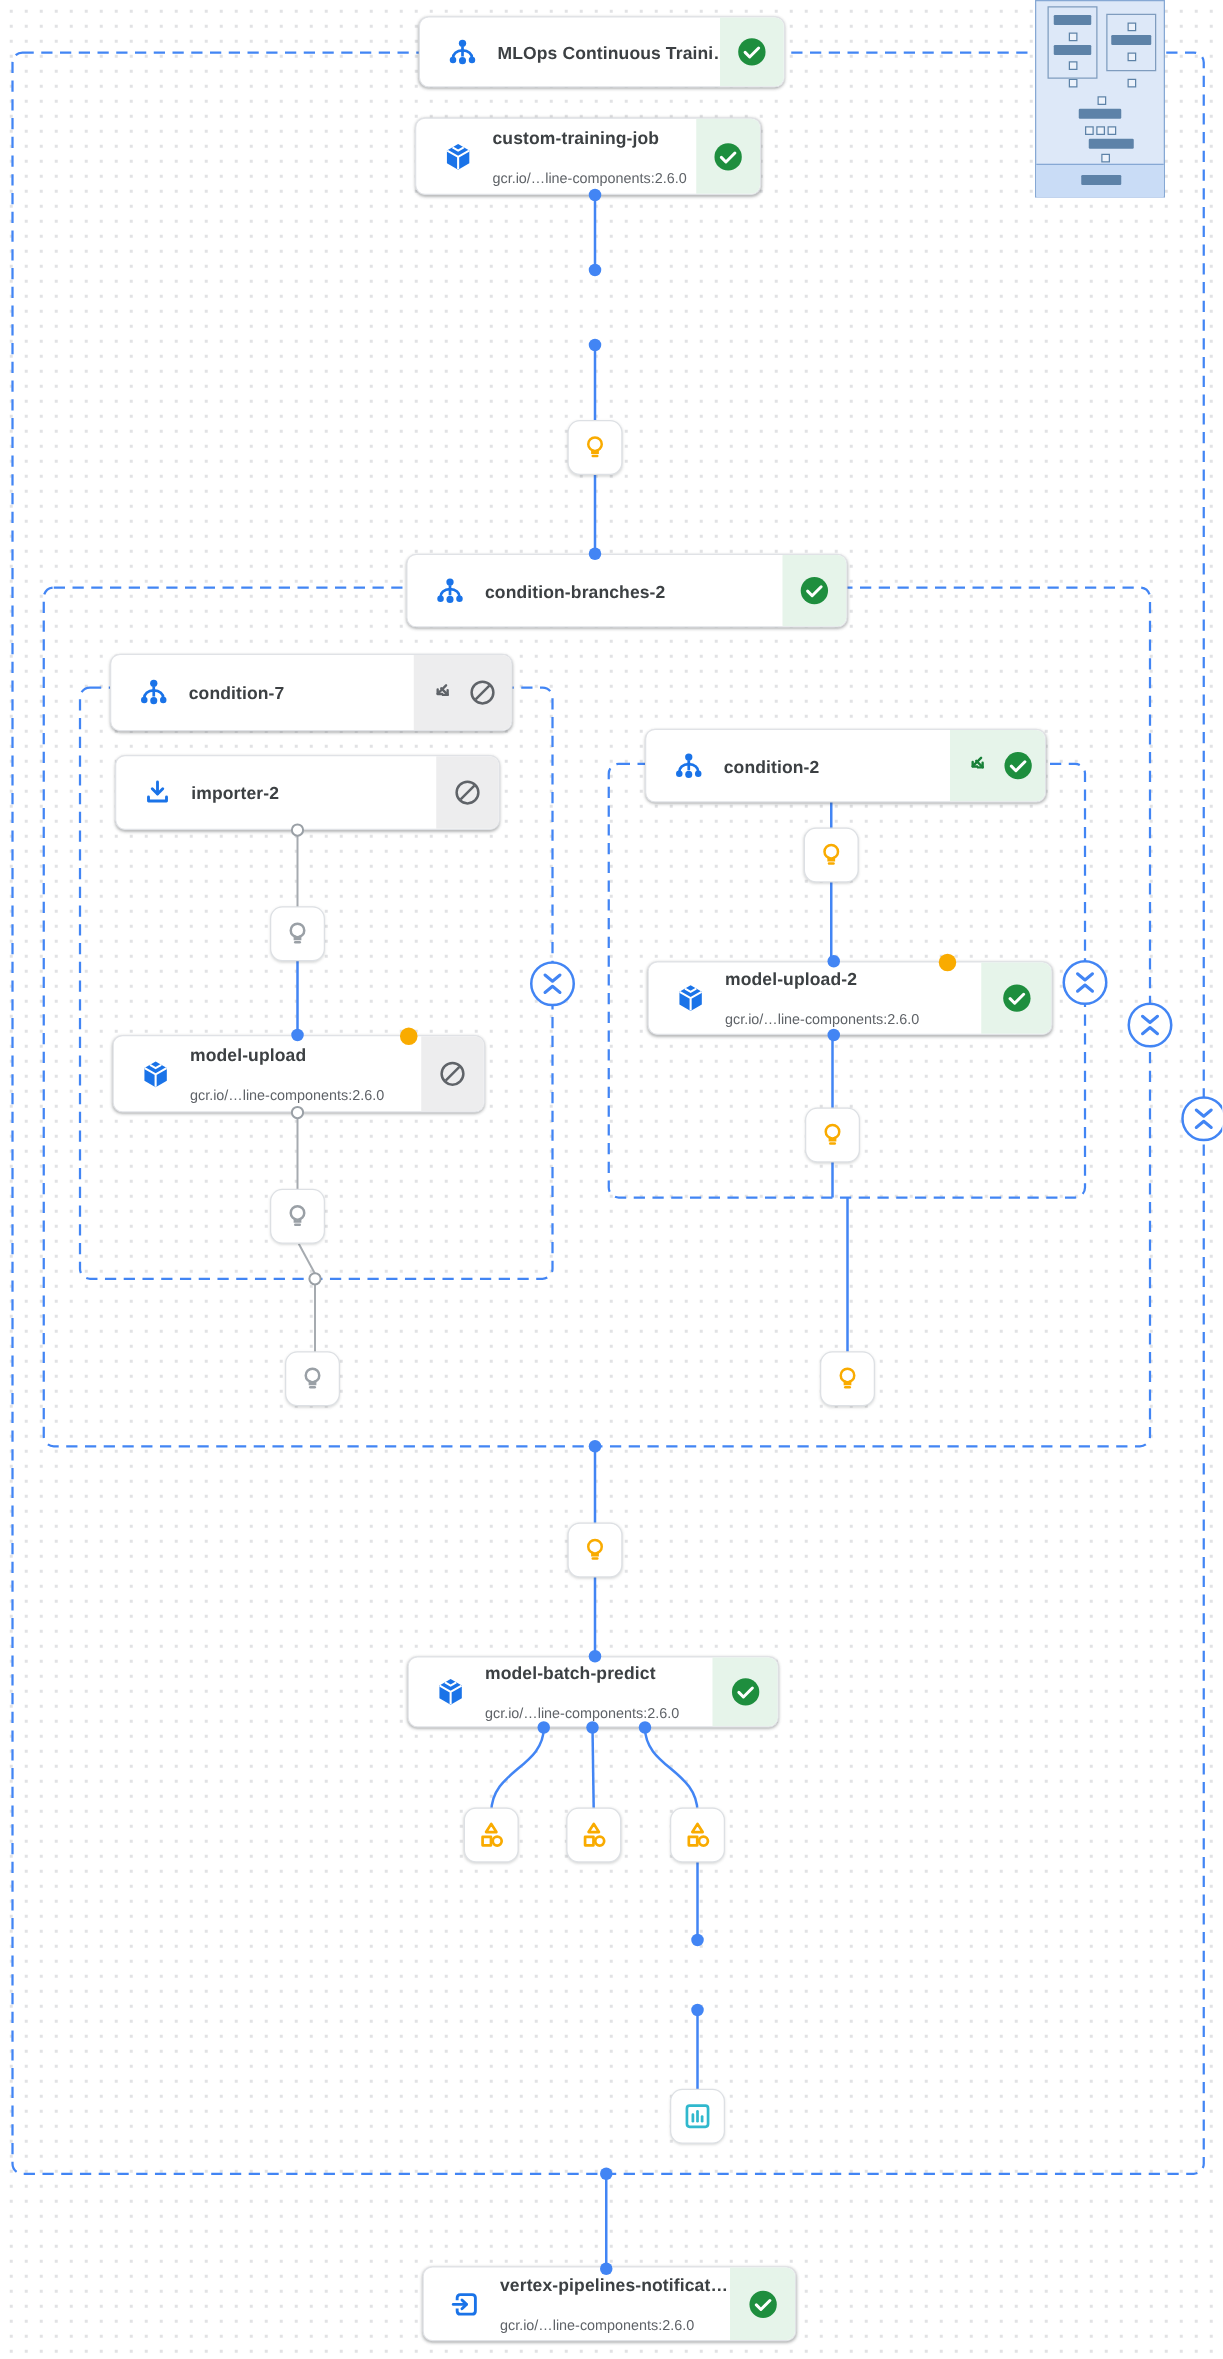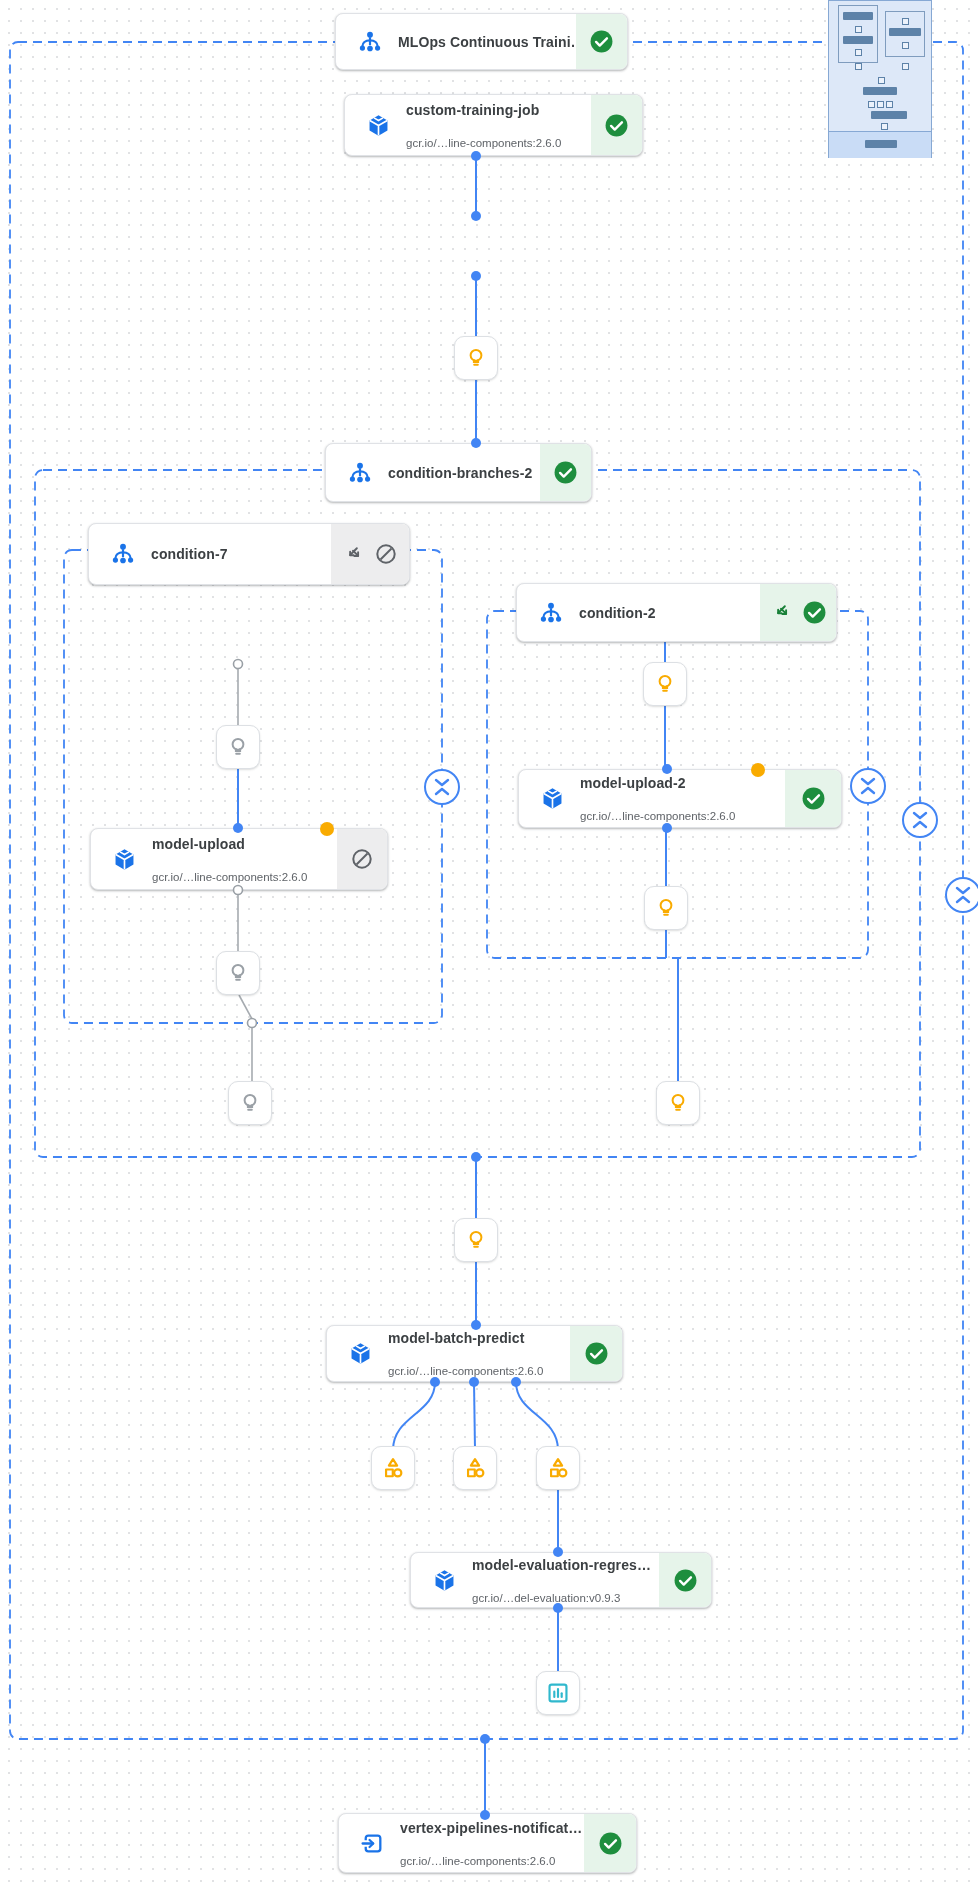--- a/index.html
+++ b/index.html
@@ -97,41 +97,41 @@
       <span class="ttitle">MLOps Continuous Traini…</span>
     </div>
     <div class="status green" style="width:51px">
       <svg width="25" height="25" viewBox="0 0 24 24">
           <circle cx="12" cy="12" r="10.5" fill="#1e8e3e"></circle>
           <path d="M6.8 12.4 L10.3 15.9 L17.2 9" stroke="#fff" stroke-width="2.3" fill="none" stroke-linecap="round" stroke-linejoin="round"></path>
         </svg>
     </div>
   </div>
 
-  <div class="task" style="left:344px;top:94px;width:299px;height:62px">
+  <div class="task" style="left:332px;top:94px;width:277px;height:62px">
     <span class="ticon">
       <svg width="25" height="25" viewBox="0 0 24 24">
           <polygon points="12,2.2 20.6,7.1 20.6,16.9 12,21.8 3.4,16.9 3.4,7.1" fill="#1a73e8"></polygon>
           <path d="M3.6,7.2 L12,12 L20.4,7.2 M12,12 V21.5 M7.7,4.7 L12,7.2 L16.3,4.7" stroke="#fff" stroke-width="1.6" fill="none"></path>
         </svg>
     </span>
     <div class="tlabels">
       <span class="ttitle">custom-training-job</span>
       <span class="tsub">gcr.io/…line-components:2.6.0</span>
     </div>
     <div class="status green" style="width:51px">
       <svg width="25" height="25" viewBox="0 0 24 24">
           <circle cx="12" cy="12" r="10.5" fill="#1e8e3e"></circle>
           <path d="M6.8 12.4 L10.3 15.9 L17.2 9" stroke="#fff" stroke-width="2.3" fill="none" stroke-linecap="round" stroke-linejoin="round"></path>
         </svg>
     </div>
   </div>
 
 
-  <div class="task" style="left:325px;top:443px;width:267px;height:59px">
+  <div class="task" style="left:325px;top:443px;width:353px;height:59px">
     <span class="ticon">
       <svg width="26" height="26" viewBox="0 0 24 24">
           <g fill="none" stroke="#1a73e8" stroke-width="2">
             <path d="M12 7.5 V15"></path>
             <path d="M12 10.5 C7.5 10.5 5 13 5 16"></path>
             <path d="M12 10.5 C16.5 10.5 19 13 19 16"></path>
           </g>
           <circle cx="12" cy="5.2" r="2.7" fill="#1a73e8"></circle>
           <circle cx="5" cy="17.6" r="2.4" fill="#1a73e8"></circle>
           <circle cx="12" cy="18" r="2.6" fill="#1a73e8"></circle>
@@ -173,20 +173,38 @@
           <path d="M11.5 8 L16.8 13.3"></path>
           <path d="M16.8 9.6 V13.5 H12.9"></path>
         </svg>
       <svg width="24" height="24" viewBox="0 0 24 24" fill="none" stroke="#5f6368" stroke-width="2">
           <circle cx="12" cy="12" r="8.7"></circle>
           <path d="M6.5 17.5 L17.5 6.5"></path>
         </svg>
     </div>
   </div>
 
+  <div class="task" style="left:92px;top:604px;width:308px;height:60px">
+    <span class="ticon">
+      <svg width="24" height="24" viewBox="0 0 24 24" fill="none" stroke="#1a73e8" stroke-width="2.3" stroke-linecap="round" stroke-linejoin="round">
+          <path d="M12 3.5 V13"></path>
+          <path d="M7.8 9 L12 13.2 L16.2 9"></path>
+          <path d="M4.8 15.5 V18.8 H19.2 V15.5"></path>
+        </svg>
+    </span>
+    <div class="tlabels">
+      <span class="ttitle">importer-2</span>
+    </div>
+    <div class="status gray" style="width:50px">
+      <svg width="24" height="24" viewBox="0 0 24 24" fill="none" stroke="#5f6368" stroke-width="2">
+          <circle cx="12" cy="12" r="8.7"></circle>
+          <path d="M6.5 17.5 L17.5 6.5"></path>
+        </svg>
+    </div>
+  </div>
 
   <div class="task" style="left:90px;top:828px;width:298px;height:62px">
     <span class="ticon">
       <svg width="25" height="25" viewBox="0 0 24 24">
           <polygon points="12,2.2 20.6,7.1 20.6,16.9 12,21.8 3.4,16.9 3.4,7.1" fill="#1a73e8"></polygon>
           <path d="M3.6,7.2 L12,12 L20.4,7.2 M12,12 V21.5 M7.7,4.7 L12,7.2 L16.3,4.7" stroke="#fff" stroke-width="1.6" fill="none"></path>
         </svg>
     </span>
     <div class="tlabels">
       <span class="ttitle">model-upload</span>
@@ -262,38 +280,20 @@
       <span class="tsub">gcr.io/…line-components:2.6.0</span>
     </div>
     <div class="status green" style="width:52px">
       <svg width="25" height="25" viewBox="0 0 24 24">
           <circle cx="12" cy="12" r="10.5" fill="#1e8e3e"></circle>
           <path d="M6.8 12.4 L10.3 15.9 L17.2 9" stroke="#fff" stroke-width="2.3" fill="none" stroke-linecap="round" stroke-linejoin="round"></path>
         </svg>
     </div>
   </div>
 
-  <div class="task" style="left:410px;top:1552px;width:302px;height:56px">
-    <span class="ticon">
-      <svg width="25" height="25" viewBox="0 0 24 24">
-          <polygon points="12,2.2 20.6,7.1 20.6,16.9 12,21.8 3.4,16.9 3.4,7.1" fill="#1a73e8"></polygon>
-          <path d="M3.6,7.2 L12,12 L20.4,7.2 M12,12 V21.5 M7.7,4.7 L12,7.2 L16.3,4.7" stroke="#fff" stroke-width="1.6" fill="none"></path>
-        </svg>
-    </span>
-    <div class="tlabels">
-      <span class="ttitle">model-evaluation-regres…</span>
-      <span class="tsub">gcr.io/…del-evaluation:v0.9.3</span>
-    </div>
-    <div class="status green" style="width:52px">
-      <svg width="25" height="25" viewBox="0 0 24 24">
-          <circle cx="12" cy="12" r="10.5" fill="#1e8e3e"></circle>
-          <path d="M6.8 12.4 L10.3 15.9 L17.2 9" stroke="#fff" stroke-width="2.3" fill="none" stroke-linecap="round" stroke-linejoin="round"></path>
-        </svg>
-    </div>
-  </div>
 
   <div class="task" style="left:338px;top:1813px;width:299px;height:60px">
     <span class="ticon">
       <svg width="25" height="25" viewBox="0 0 24 24" fill="none" stroke="#1a73e8" stroke-width="2.2" stroke-linejoin="round">
           <path d="M5.5 15.2 V17 Q5.5 19.5 8 19.5 H17 Q19.5 19.5 19.5 17 V7 Q19.5 4.5 17 4.5 H8 Q5.5 4.5 5.5 7 V8.8"></path>
           <path d="M2.5 12 H12.5" stroke-linecap="round"></path>
           <path d="M9.2 8.6 L12.7 12 L9.2 15.4" stroke-linecap="round"></path>
         </svg>
     </span>
     <div class="tlabels">

